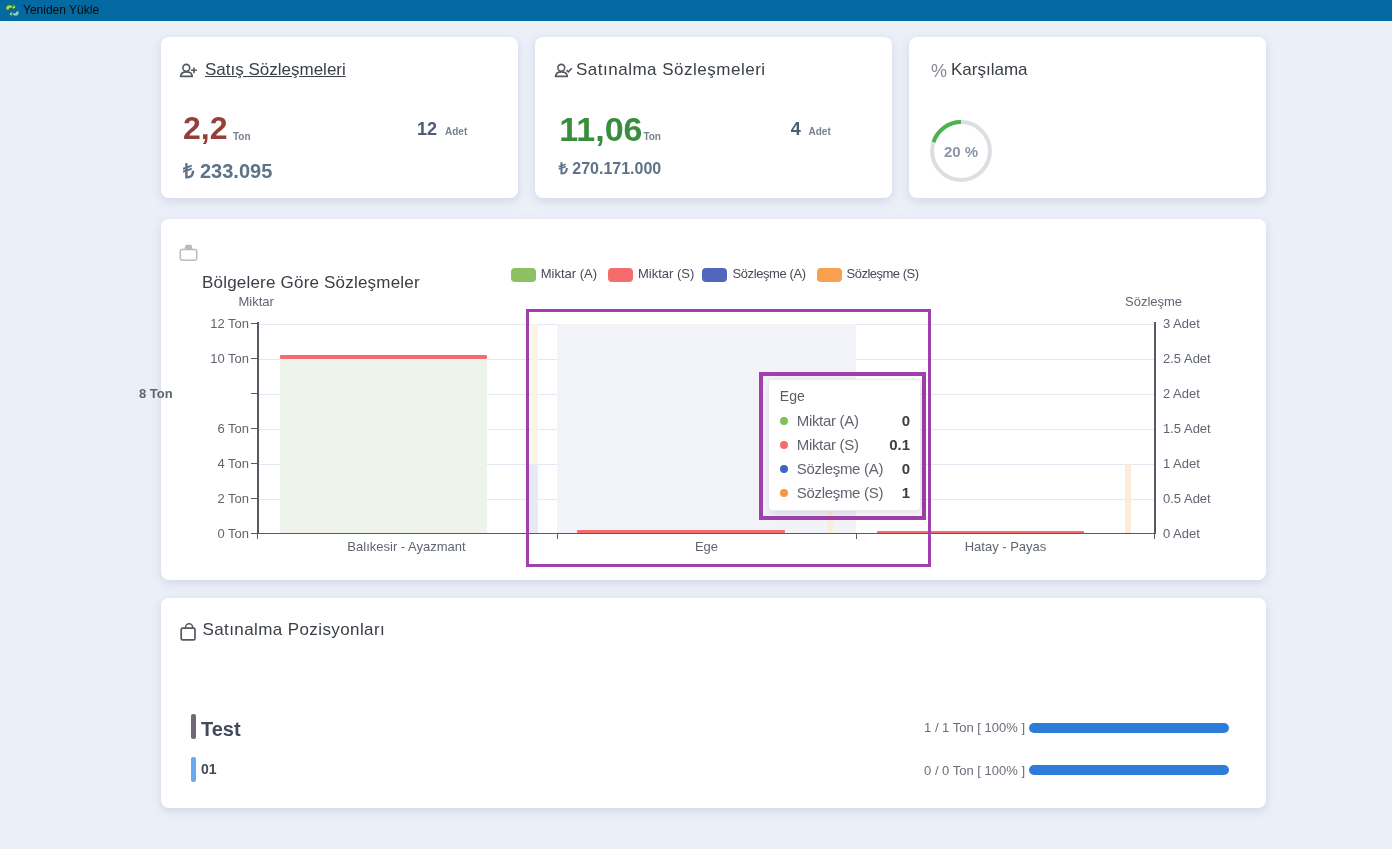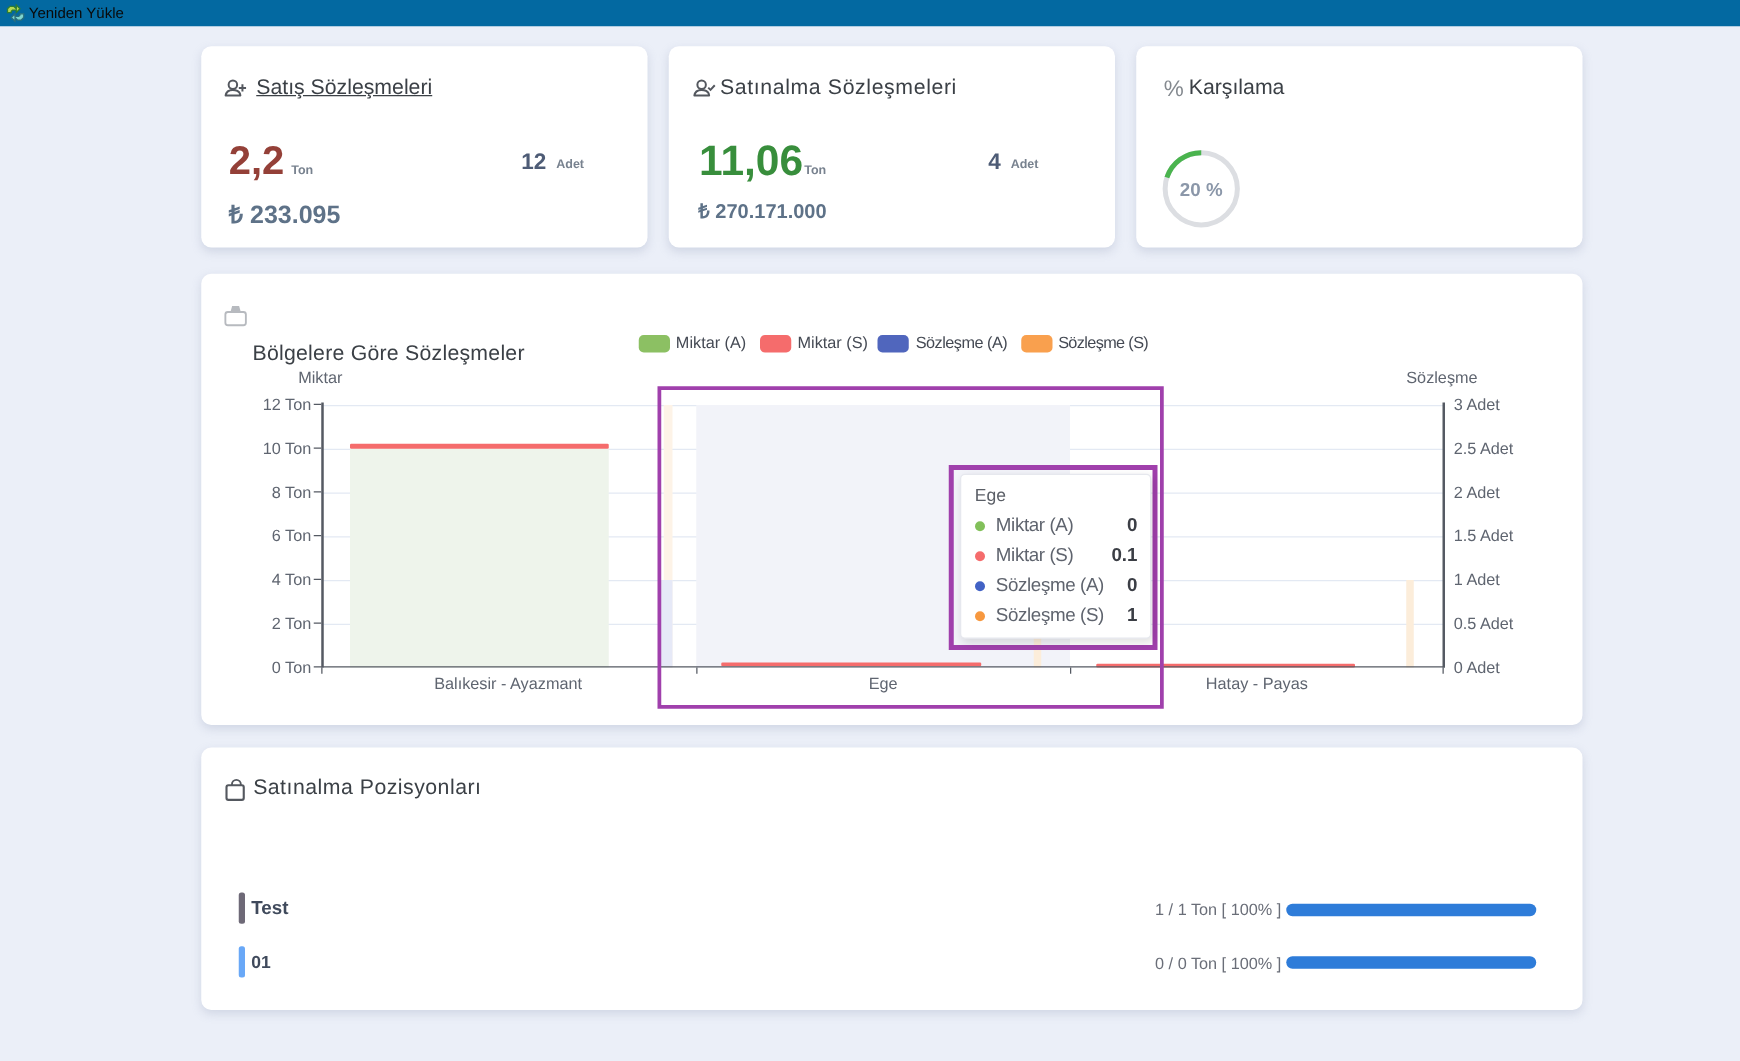--- a/index.html
+++ b/index.html
@@ -79,21 +79,21 @@
 
 <div class="abs" style="left:257px;top:323.5px;width:898px;height:1px;background:#e3e9f3;"></div>
 <div class="abs chlbl" style="left:139px;top:316.0px;width:110px;text-align:right;">12 Ton</div>
 <div class="abs chlbl" style="left:1163px;top:316.0px;">3 Adet</div>
 <div class="abs" style="left:251px;top:323.0px;width:6px;height:1px;background:#555a63;"></div>
 <div class="abs" style="left:257px;top:358.5px;width:898px;height:1px;background:#e3e9f3;"></div>
 <div class="abs chlbl" style="left:139px;top:351.0px;width:110px;text-align:right;">10 Ton</div>
 <div class="abs chlbl" style="left:1163px;top:351.0px;">2.5 Adet</div>
 <div class="abs" style="left:251px;top:358.0px;width:6px;height:1px;background:#555a63;"></div>
 <div class="abs" style="left:257px;top:393.5px;width:898px;height:1px;background:#e3e9f3;"></div>
-<div class="abs chlbl" style="left:139px;top:386.0px;width:110px;text-align:right;">8 Ton</div>
+<div class="abs chlbl" style="left:139px;top:386.0px;width:110px;font-weight:bold;">8 Ton</div>
 <div class="abs chlbl" style="left:1163px;top:386.0px;">2 Adet</div>
 <div class="abs" style="left:251px;top:393.0px;width:6px;height:1px;background:#555a63;"></div>
 <div class="abs" style="left:257px;top:428.5px;width:898px;height:1px;background:#e3e9f3;"></div>
 <div class="abs chlbl" style="left:139px;top:421.0px;width:110px;text-align:right;">6 Ton</div>
 <div class="abs chlbl" style="left:1163px;top:421.0px;">1.5 Adet</div>
 <div class="abs" style="left:251px;top:428.0px;width:6px;height:1px;background:#555a63;"></div>
 <div class="abs" style="left:257px;top:463.5px;width:898px;height:1px;background:#e3e9f3;"></div>
 <div class="abs chlbl" style="left:139px;top:456.0px;width:110px;text-align:right;">4 Ton</div>
 <div class="abs chlbl" style="left:1163px;top:456.0px;">1 Adet</div>
 <div class="abs" style="left:251px;top:463.0px;width:6px;height:1px;background:#555a63;"></div>
@@ -147,20 +147,20 @@
 <div class="abs" style="left:820px;top:483.5px;width:90px;text-align:right;font-size:15px;font-weight:bold;color:#3b3e45;">1</div>
 
 <div class="card" style="left:161px;top:598px;width:1105px;height:210px;"></div>
 <svg class="abs" style="left:176px;top:618px;" width="27" height="27" viewBox="0 0 27 27" fill="none" stroke="#54585f">
   <rect x="5.2" y="10.2" width="13.8" height="11.7" rx="1.5" stroke-width="1.7"></rect>
   <path d="M9.9 10 L9.9 9.2 A3.55 3.55 0 0 1 17 9.2 L17 10" stroke-width="1.5" transform="translate(-0.35,0.2)"></path>
 </svg>
 <div class="abs ctitle" style="left:202.5px;top:620px;letter-spacing:0.4px;">Satınalma Pozisyonları</div>
 
 <div class="abs" style="left:191px;top:714px;width:4.5px;height:25px;border-radius:2px;background:#6e6977;"></div>
-<div class="abs" style="left:201px;top:718px;font-size:15px;font-weight:bold;color:#404a5c;">Test</div>
+<div class="abs" style="left:201px;top:718px;font-size:20px;font-weight:bold;color:#404a5c;">Test</div>
 <div class="abs" style="left:830px;top:720px;width:195px;text-align:right;font-size:13px;color:#6a6e78;">1 / 1 Ton [ 100% ]</div>
 <div class="abs" style="left:1029px;top:723px;width:200px;height:9.5px;border-radius:5px;background:#2e7cd9;"></div>
 
 <div class="abs" style="left:191px;top:757px;width:4.5px;height:25px;border-radius:2px;background:#69a8f7;"></div>
 <div class="abs" style="left:201px;top:761px;font-size:14px;font-weight:bold;color:#404a5c;">01</div>
 <div class="abs" style="left:830px;top:763px;width:195px;text-align:right;font-size:13px;color:#6a6e78;">0 / 0 Ton [ 100% ]</div>
 <div class="abs" style="left:1029px;top:765px;width:200px;height:9.5px;border-radius:5px;background:#2e7cd9;"></div>
 
 </body></html>

